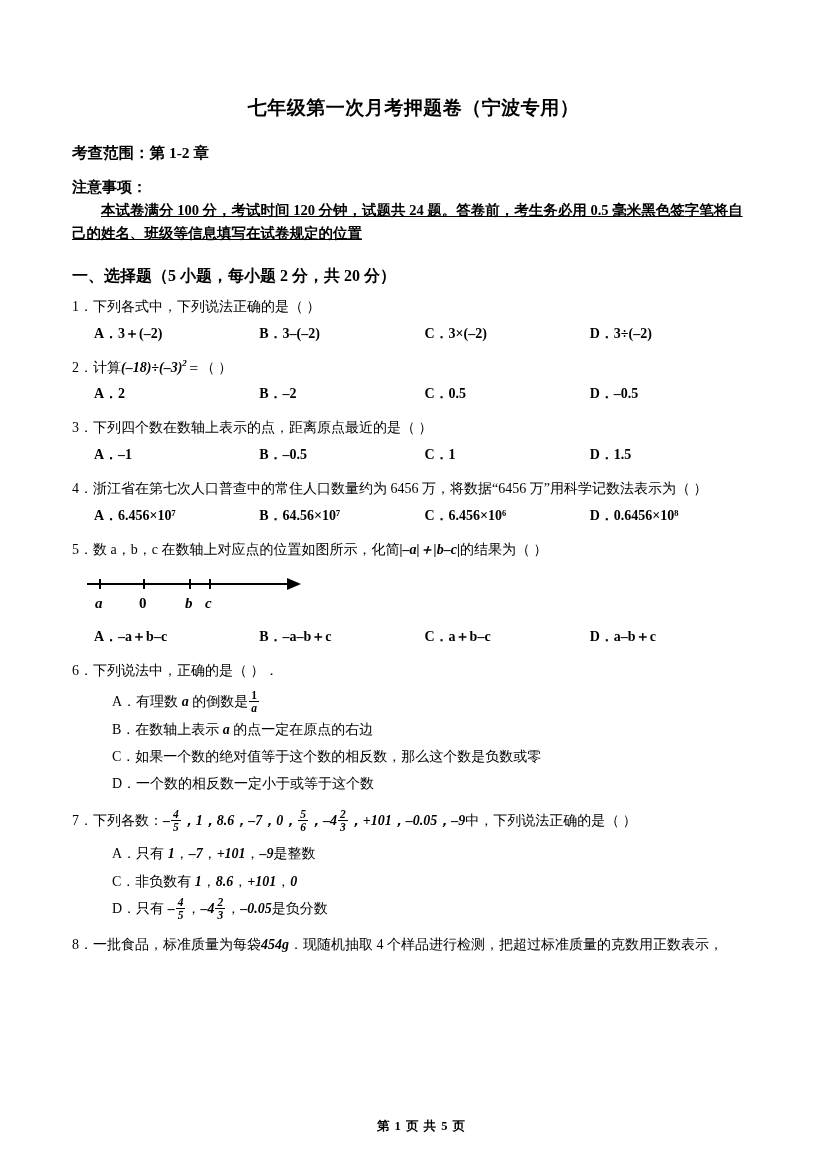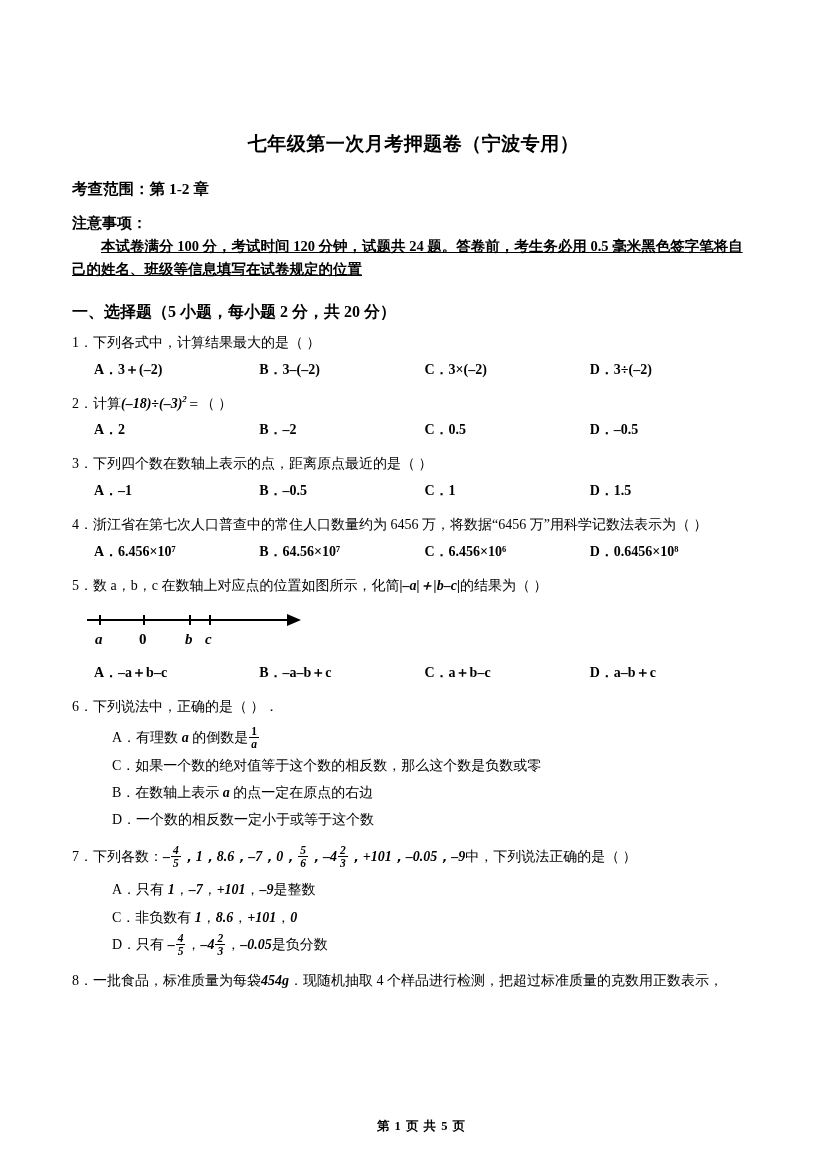--- a/index.html
+++ b/index.html
@@ -14,21 +14,20 @@
     position:absolute;
     left:0;top:0;
     width:827px;height:1169px;
     padding:0;
     box-sizing:border-box;
   }
   .content{
     position:absolute;
     left:72px;top:95px;
     width:683px;
-    margin-top:36px;
   }
   .title{
     text-align:center;
     font-size:19px;
     font-weight:bold;
     letter-spacing:0.5px;
     margin:0 0 22px 0;
   }
   .subtitle{
     font-size:15.5px;
@@ -120,21 +119,21 @@
     <div class="title">七年级第一次月考押题卷（宁波专用）</div>
     <div class="subtitle">考查范围：第 1-2 章</div>
 
     <div class="notice-head">注意事项：</div>
     <div class="notice-body">本试卷满分 100 分，考试时间 120 分钟，试题共 24 题。答卷前，考生务必用 0.5 毫米黑色签字笔将自己的姓名、班级等信息填写在试卷规定的位置</div>
 
     <div class="section-head">一、选择题（5 小题，每小题 2 分，共 20 分）</div>
 
     <div class="qrow">
       <div class="q">
-        <span>1．</span><span>下列各式中，计算结果最大的是（      ）</span>
+        <span>1．</span><span>下列各式中，下列说法正确的是（      ）</span>
       </div>
       <div class="opts opt-4">
         <span>A．3＋(–2)</span>
         <span>B．3–(–2)</span>
         <span>C．3×(–2)</span>
         <span>D．3÷(–2)</span>
       </div>
     </div>
 
     <div class="qrow">
@@ -198,22 +197,22 @@
         <span>D．a–b＋c</span>
       </div>
     </div>
 
     <div class="qrow">
       <div class="q">
         <span>6．</span><span>下列说法中，正确的是（    ）．</span>
       </div>
       <div class="opts-stack">
         <div>A．有理数&nbsp;<span class="bi">a</span>&nbsp;的倒数是<span class="frac"><span class="num">1</span><span class="den it">a</span></span></div>
+        <div>B．在数轴上表示&nbsp;<span class="bi">a</span>&nbsp;的点一定在原点的右边</div>
         <div>C．如果一个数的绝对值等于这个数的相反数，那么这个数是负数或零</div>
-        <div>B．在数轴上表示&nbsp;<span class="bi">a</span>&nbsp;的点一定在原点的右边</div>
         <div>D．一个数的相反数一定小于或等于这个数</div>
       </div>
     </div>
 
     <div class="qrow">
       <div class="q">
         <span>7．</span><span>下列各数：</span><span class="bi">–<span class="frac"><span class="num">4</span><span class="den">5</span></span>，1，8.6，–7，0，<span class="frac"><span class="num">5</span><span class="den">6</span></span>，–4<span class="frac"><span class="num">2</span><span class="den">3</span></span>，+101，–0.05，–9</span><span>中，下列说法正确的是（   ）</span>
       </div>
       <div class="opts-stack">
         <div>A．只有 <span class="bi">1</span>，<span class="bi">–7</span>，<span class="bi">+101</span>，<span class="bi">–9</span>是整数</div>

